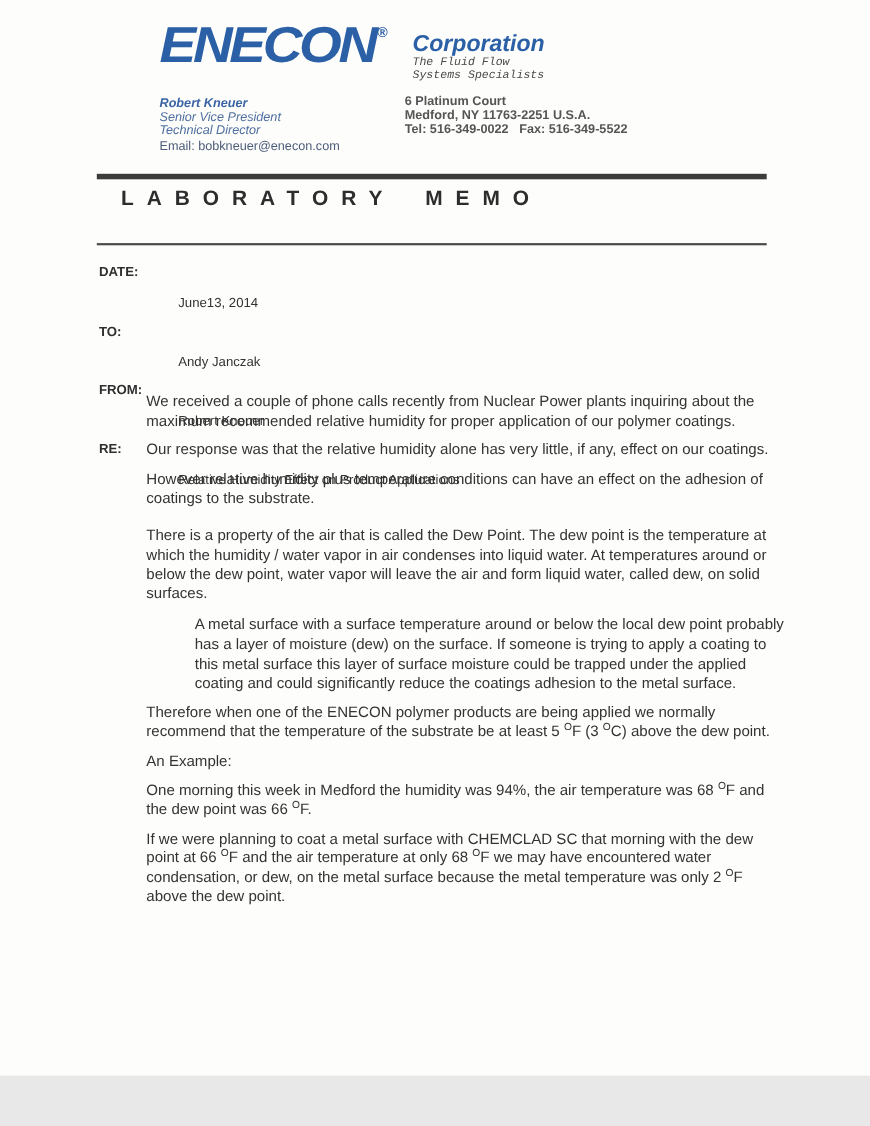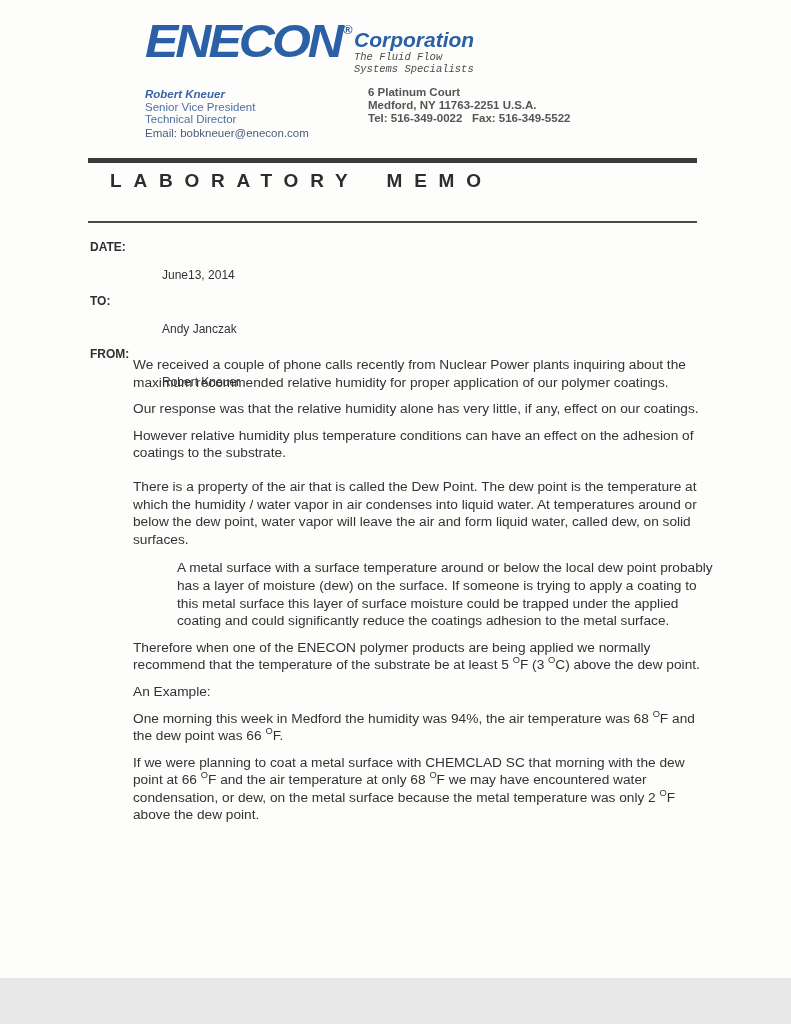--- a/index.html
+++ b/index.html
@@ -32,42 +32,42 @@
   }
   .registered-mark {
     display: inline-block;
     vertical-align: top;
     font-size: 13px;
     font-weight: bold;
     color: #2b60a6;
     margin-left: 2px;
     position: relative; top: 4px;
   }
-  .corp-block { position: absolute; left: 354px; top: 29px; width: 220px; }
+  .corp-block { position: absolute; left: 375px; top: 29px; width: 220px; }
   .corporation-label {
     font-weight: bold;
     font-style: italic;
     font-size: 21px;
     color: #2b60a6;
     letter-spacing: 0px;
     line-height: 1;
   }
   .tagline {
     font-style: italic;
     font-size: 10.5px;
     line-height: 11.5px;
     color: #4a4a4a;
     margin-top: 2px;
     font-family: Liberation Mono, monospace;
   }
   .tagline div { line-height: 11.5px; }
 
   .contact-left { position: absolute; left: 145px; top: 88px; font-size: 11.5px; line-height: 12.5px; }
   .contact-name { font-weight: bold; font-style: italic; color: #3a64a4; }
-  .contact-title { color: #4f6f9f; }
+  .contact-title { font-style: italic; color: #4f6f9f; }
   .contact-email { color: #4c5c7a; margin-top: 1px; }
 
   .contact-right { position: absolute; left: 368px; top: 86px; font-size: 11.5px; line-height: 13px; color: #555; }
   .contact-right div { white-space: pre; font-weight: bold; }
 
   
   .rule-top {
     position: absolute; left: 88px; top: 158px;
     width: 609px; height: 5px; background: #3c3c3c;
   }
@@ -139,20 +139,24 @@
       <div class="meta-value">June13, 2014</div>
     </div>
     <div class="meta-row">
       <div class="meta-label">TO:</div>
       <div class="meta-value">Andy Janczak</div>
     </div>
     <div class="meta-row">
       <div class="meta-label">FROM:</div>
       <div class="meta-value">Robert Kneuer</div>
     </div>
+    <div class="meta-row">
+      <div class="meta-label">RE:</div>
+      <div class="meta-value">Relative Humidity Effect on Product Applications</div>
+    </div>
   </div>
 
   <div class="body-text">
     <p>We received a couple of phone calls recently from Nuclear Power plants inquiring about the maximum recommended relative humidity for proper application of our polymer coatings.</p>
     <p>Our response was that the relative humidity alone has very little, if any, effect on our coatings.</p>
     <p>However relative humidity plus temperature conditions can have an effect on the adhesion of coatings to the substrate.</p>
     <p class="gap-lg">There is a property of the air that is called the Dew Point. The dew point is the temperature at which the humidity / water vapor in air condenses into liquid water. At temperatures around or below the dew point, water vapor will leave the air and form liquid water, called dew, on solid surfaces.</p>
     <p class="gap-md">A metal surface with a surface temperature around or below the local dew point probably has a layer of moisture (dew) on the surface. If someone is trying to apply a coating to this metal surface this layer of surface moisture could be trapped under the applied coating and could significantly reduce the coatings adhesion to the metal surface.</p>
     <p>Therefore when one of the ENECON polymer products are being applied we normally recommend that the temperature of the substrate be at least 5 <sup>O</sup>F (3 <sup>O</sup>C) above the dew point.</p>
     <p>An Example:</p>

